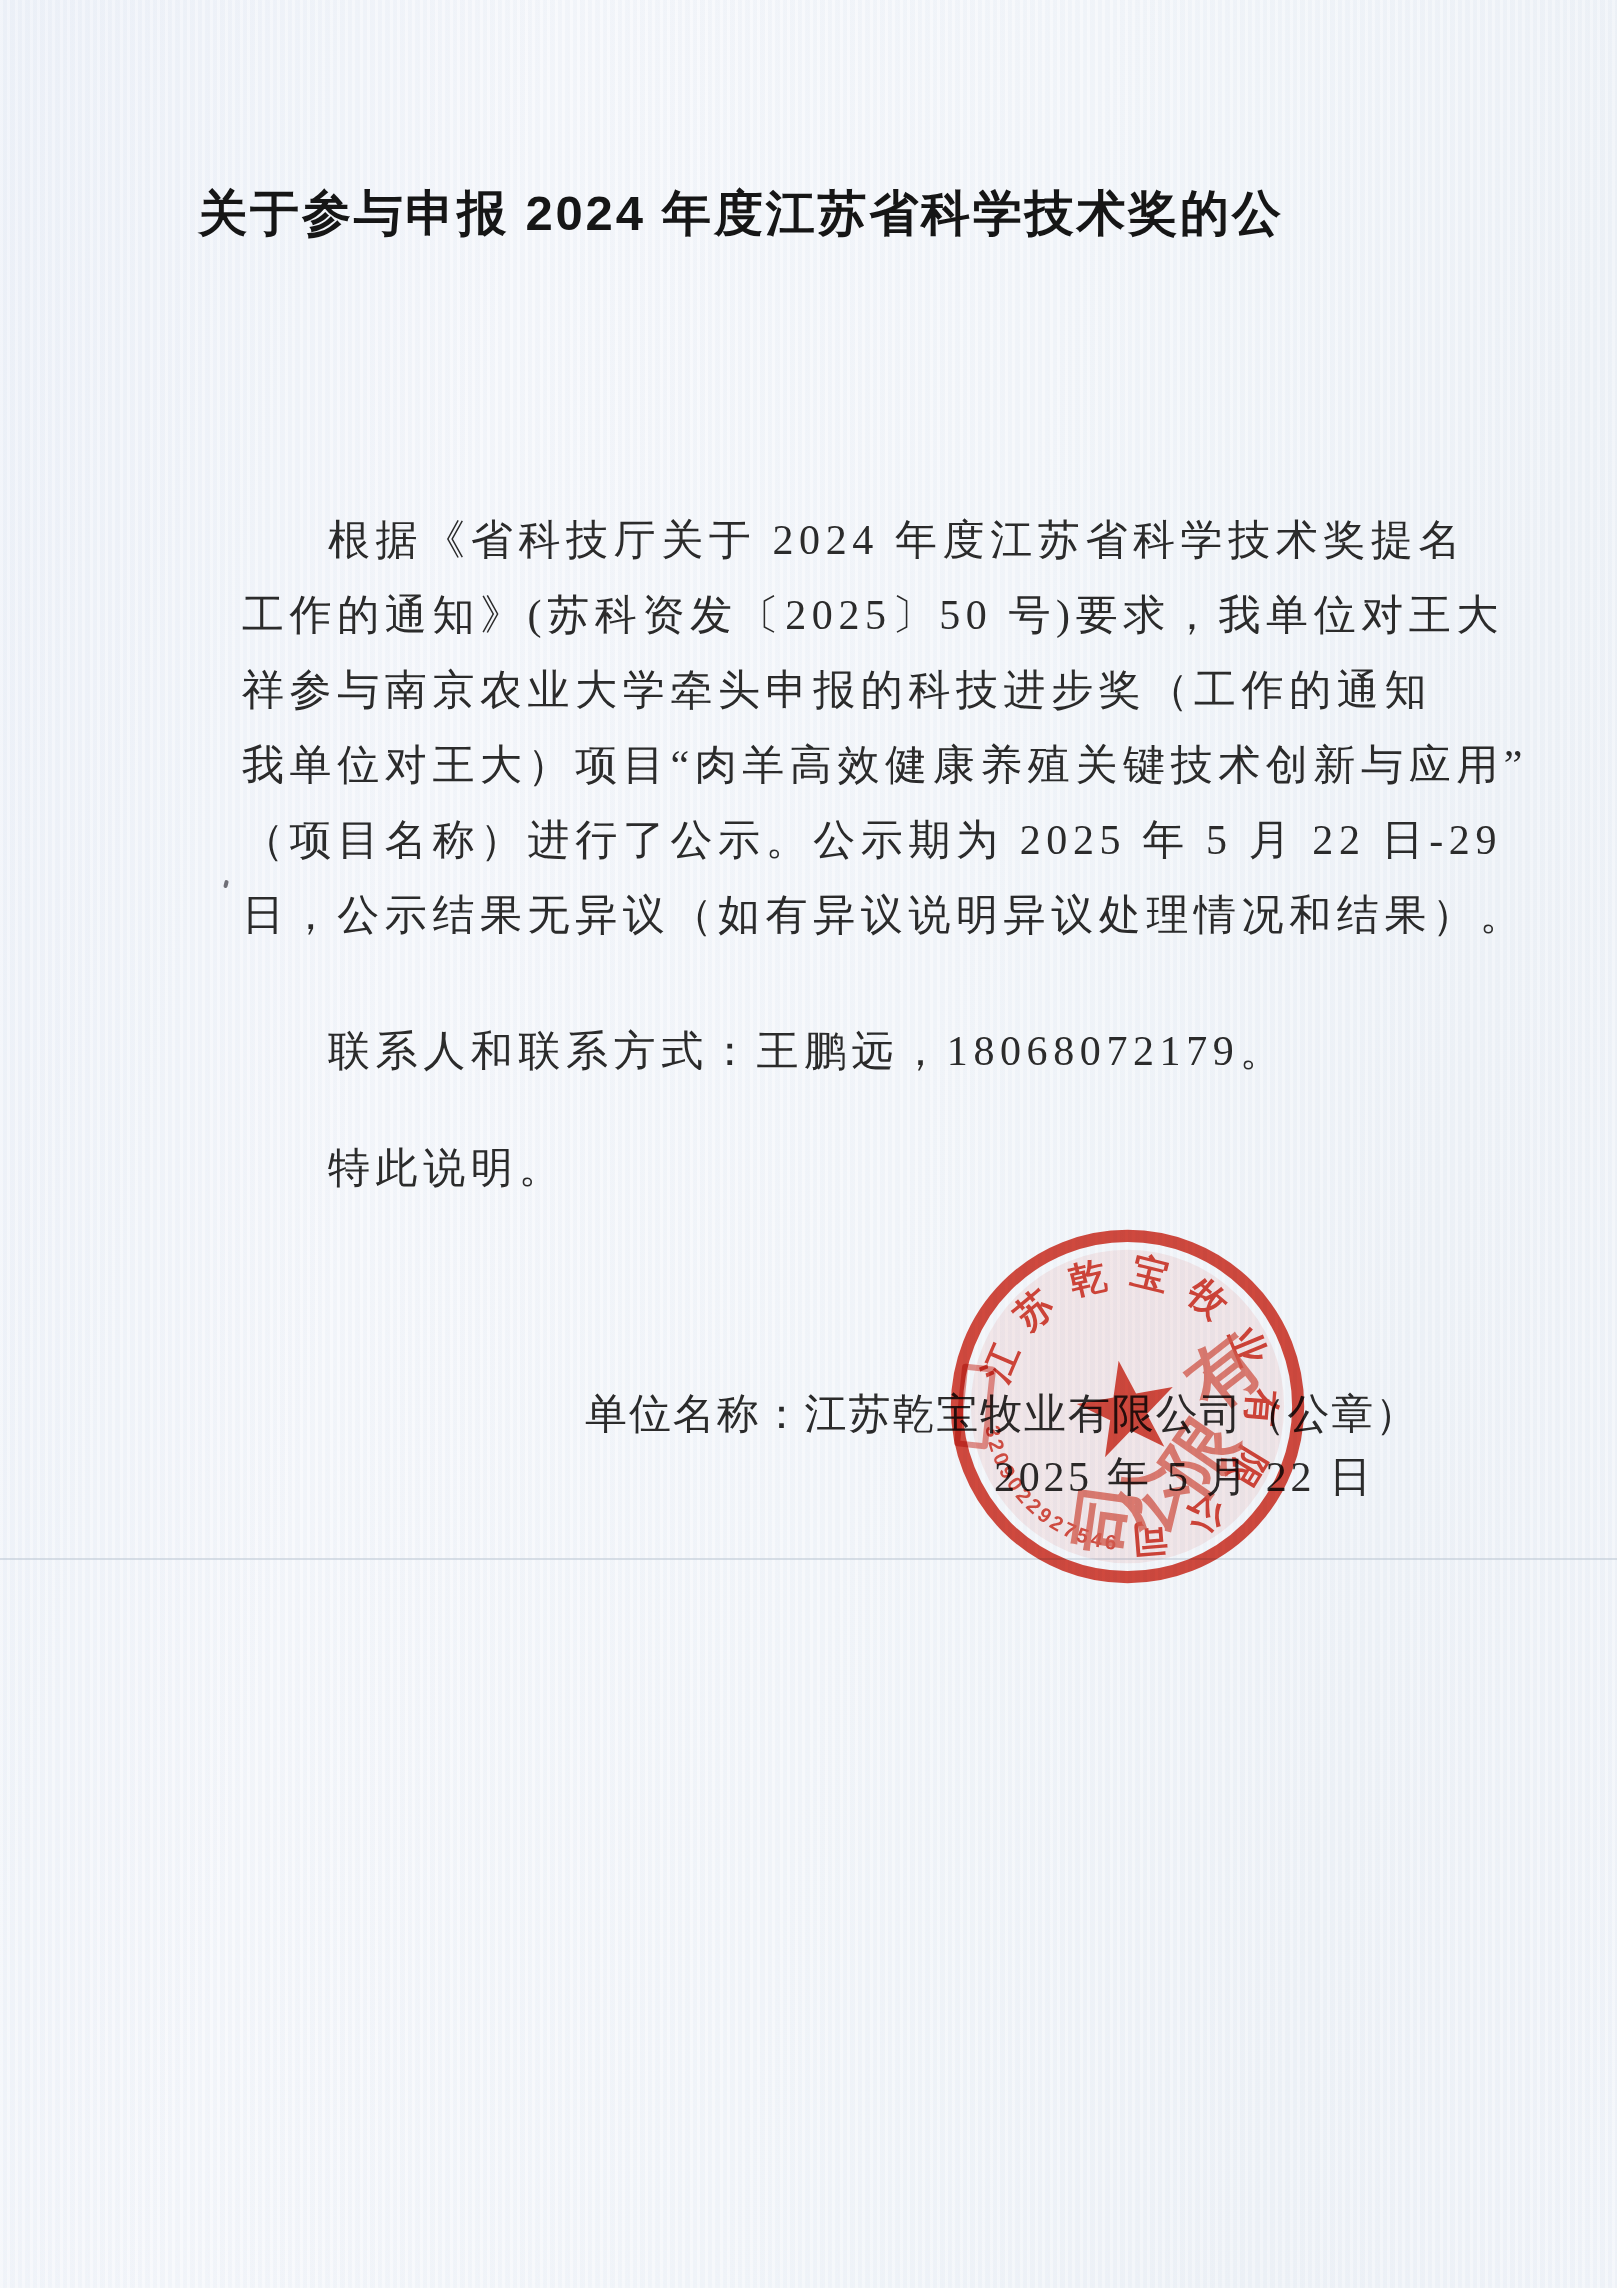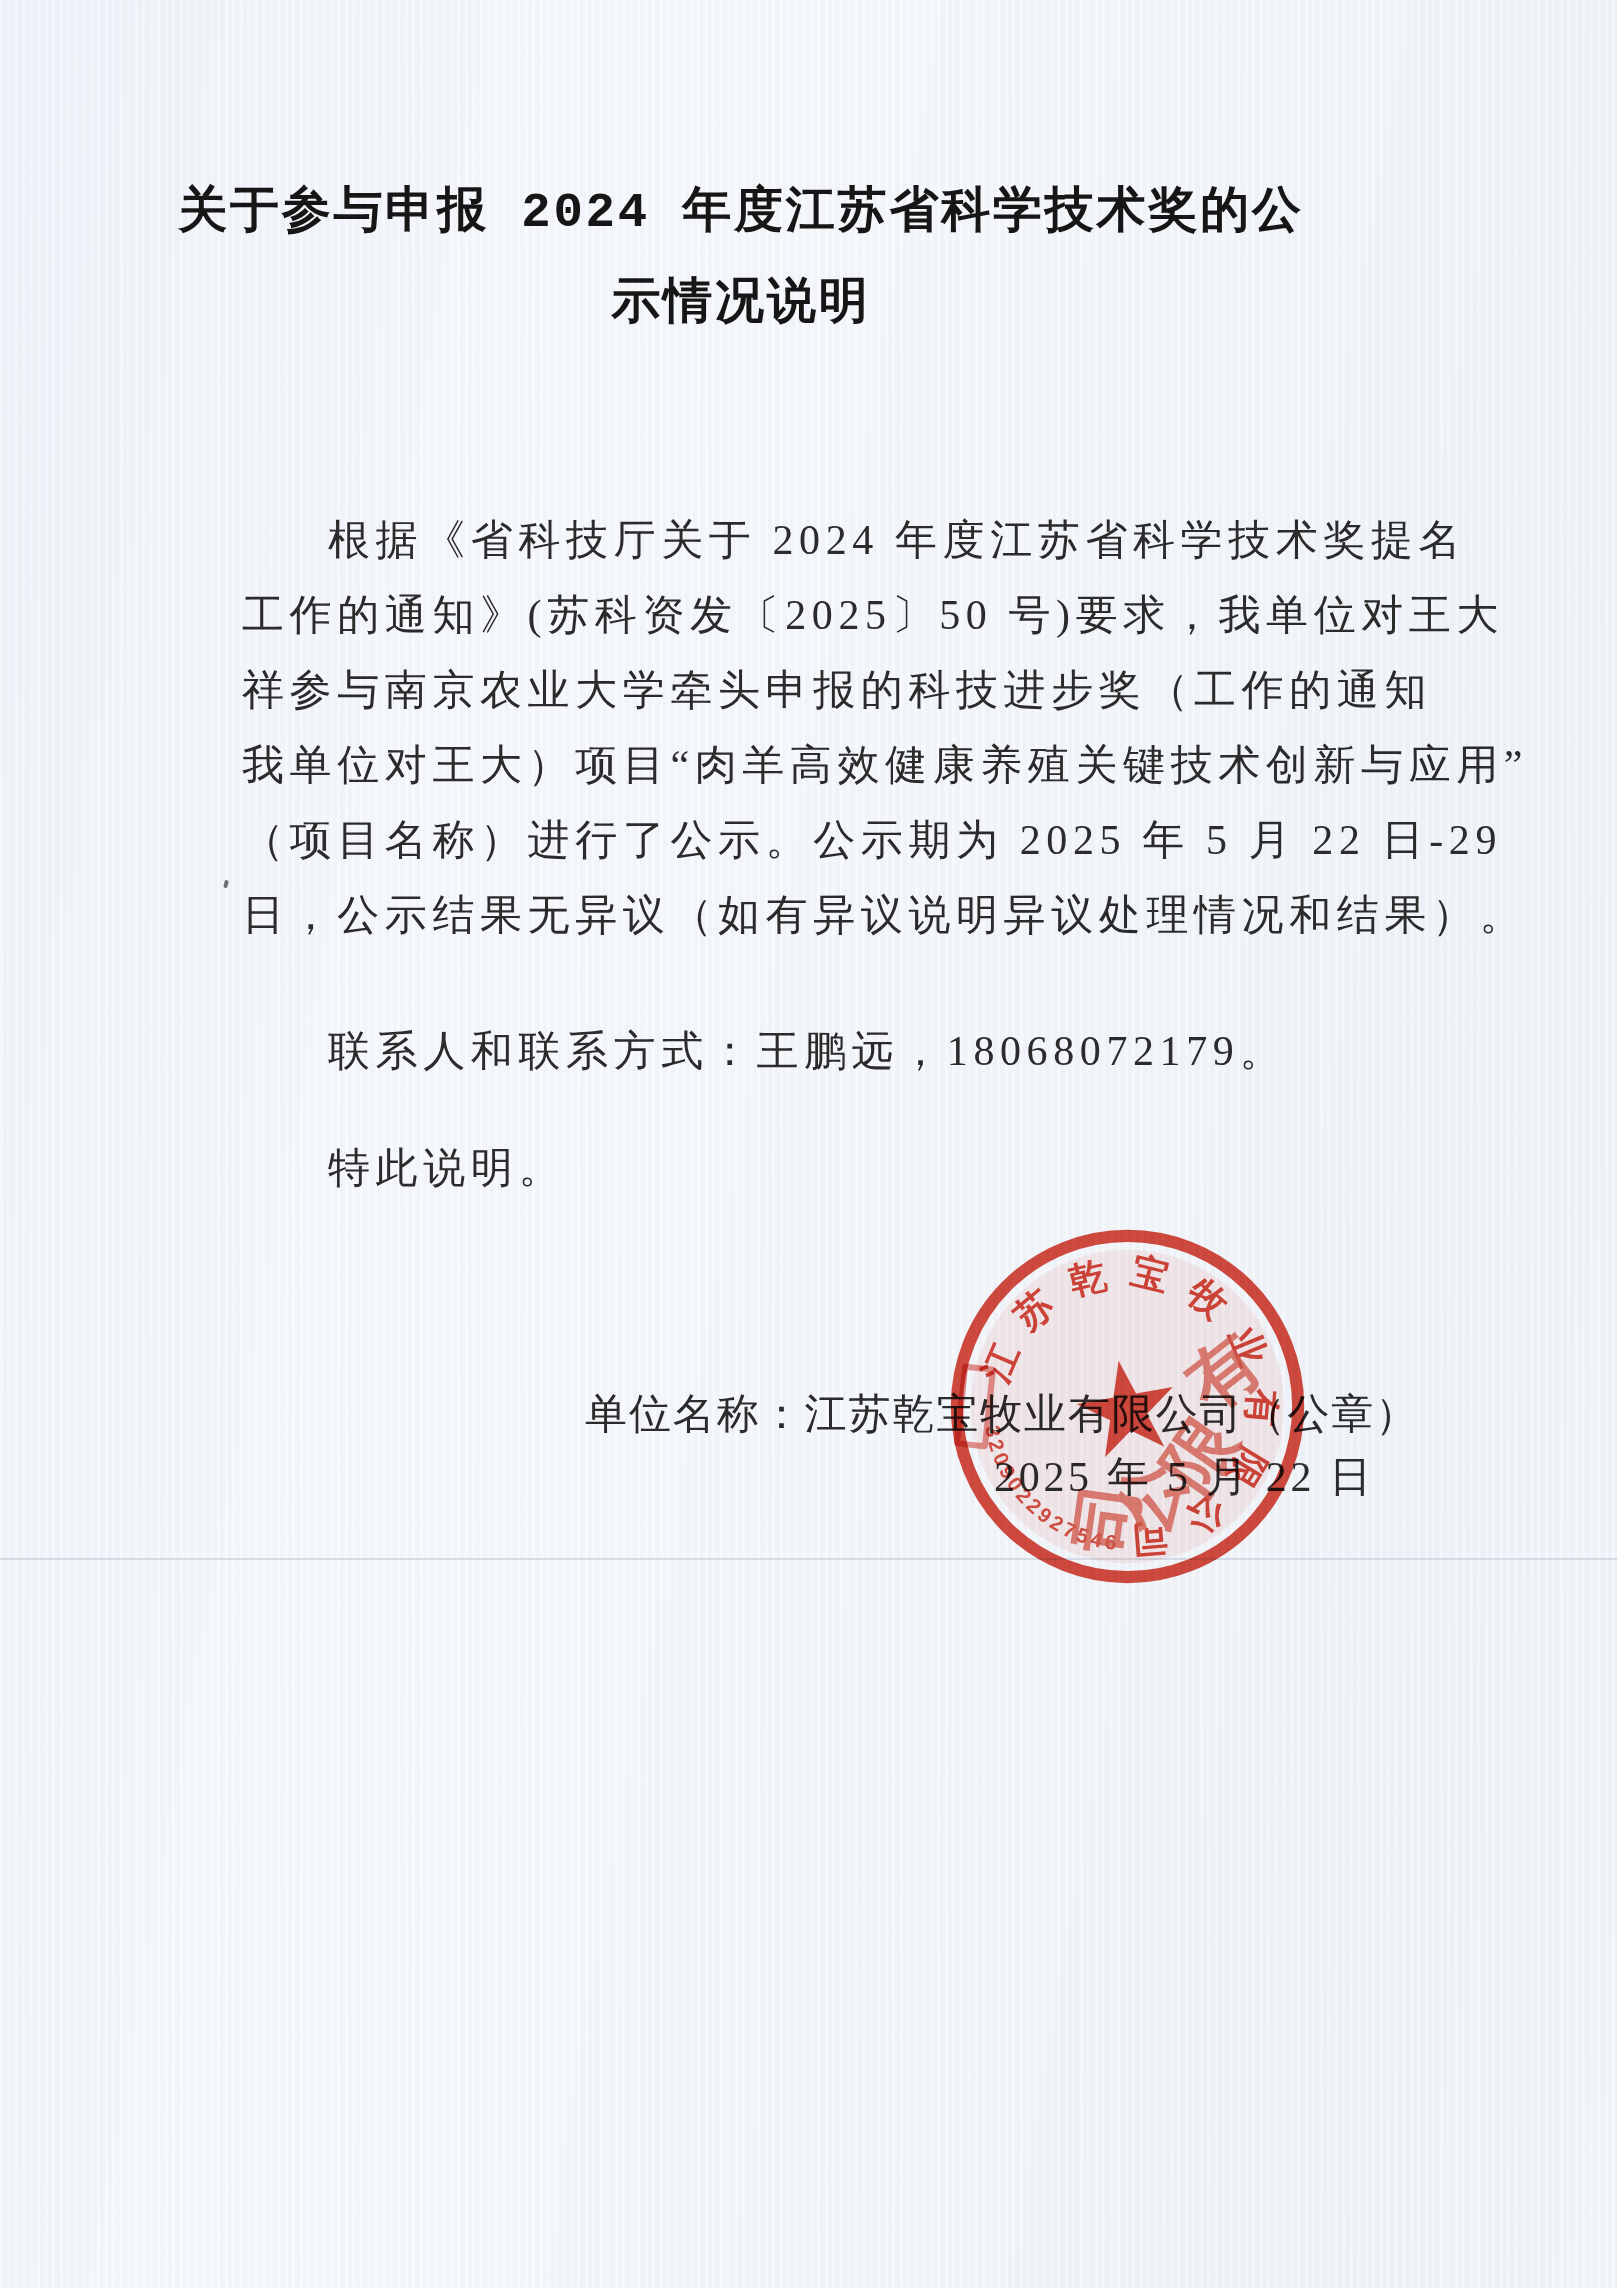--- a/index.html
+++ b/index.html
@@ -10,21 +10,21 @@
     overflow:hidden;
     background:
       repeating-linear-gradient(90deg, rgba(255,255,255,0.25) 0px, rgba(255,255,255,0.25) 2.8px, rgba(226,233,242,0.18) 2.8px, rgba(226,233,242,0.18) 7.5px),
       linear-gradient(100deg,#edf1f8 0%,#f5f7fb 28%,#f3f6fa 55%,#eef2f7 82%,#f1f4f9 100%);
     font-family:"Liberation Serif","DejaVu Serif",serif;
     color:#232323;
   }
   .title{
     position:absolute;top:168px;left:0;width:1482px;
     text-align:center;
-    font-family:Liberation Mono, monospace;
+    font-family:Liberation Sans, sans-serif;
     font-weight:bold;
     font-size:49px;line-height:91px;
     letter-spacing:2.8px;
     color:#161616;
   }
   .bodyblock{
     position:absolute;top:503px;left:242px;width:1240px;
   }
   .bodyline{
     font-size:42px;line-height:75px;
@@ -72,21 +72,20 @@
     mix-blend-mode:multiply;
   }
 </style>
 </head>
 <body>
 
 <div class="page">
 
   <div class="title">
     <div>关于参与申报 2024 年度江苏省科学技术奖的公</div>
-    <div>示情况说明</div>
   </div>
 
   <div class="bodyblock">
     <div class="bodyline indent">根据《省科技厅关于 2024 年度江苏省科学技术奖提名</div>
     <div class="bodyline">工作的通知》(苏科资发〔2025〕50 号)要求，我单位对王大</div>
     <div class="bodyline">祥参与南京农业大学牵头申报的科技进步奖（工作的通知</div>
     <div class="bodyline">我单位对王大）项目“肉羊高效健康养殖关键技术创新与应用”</div>
     <div class="bodyline">（项目名称）进行了公示。公示期为 2025 年 5 月 22 日-29</div>
     <div class="bodyline">日，公示结果无异议（如有异议说明异议处理情况和结果）。</div>
   </div>

